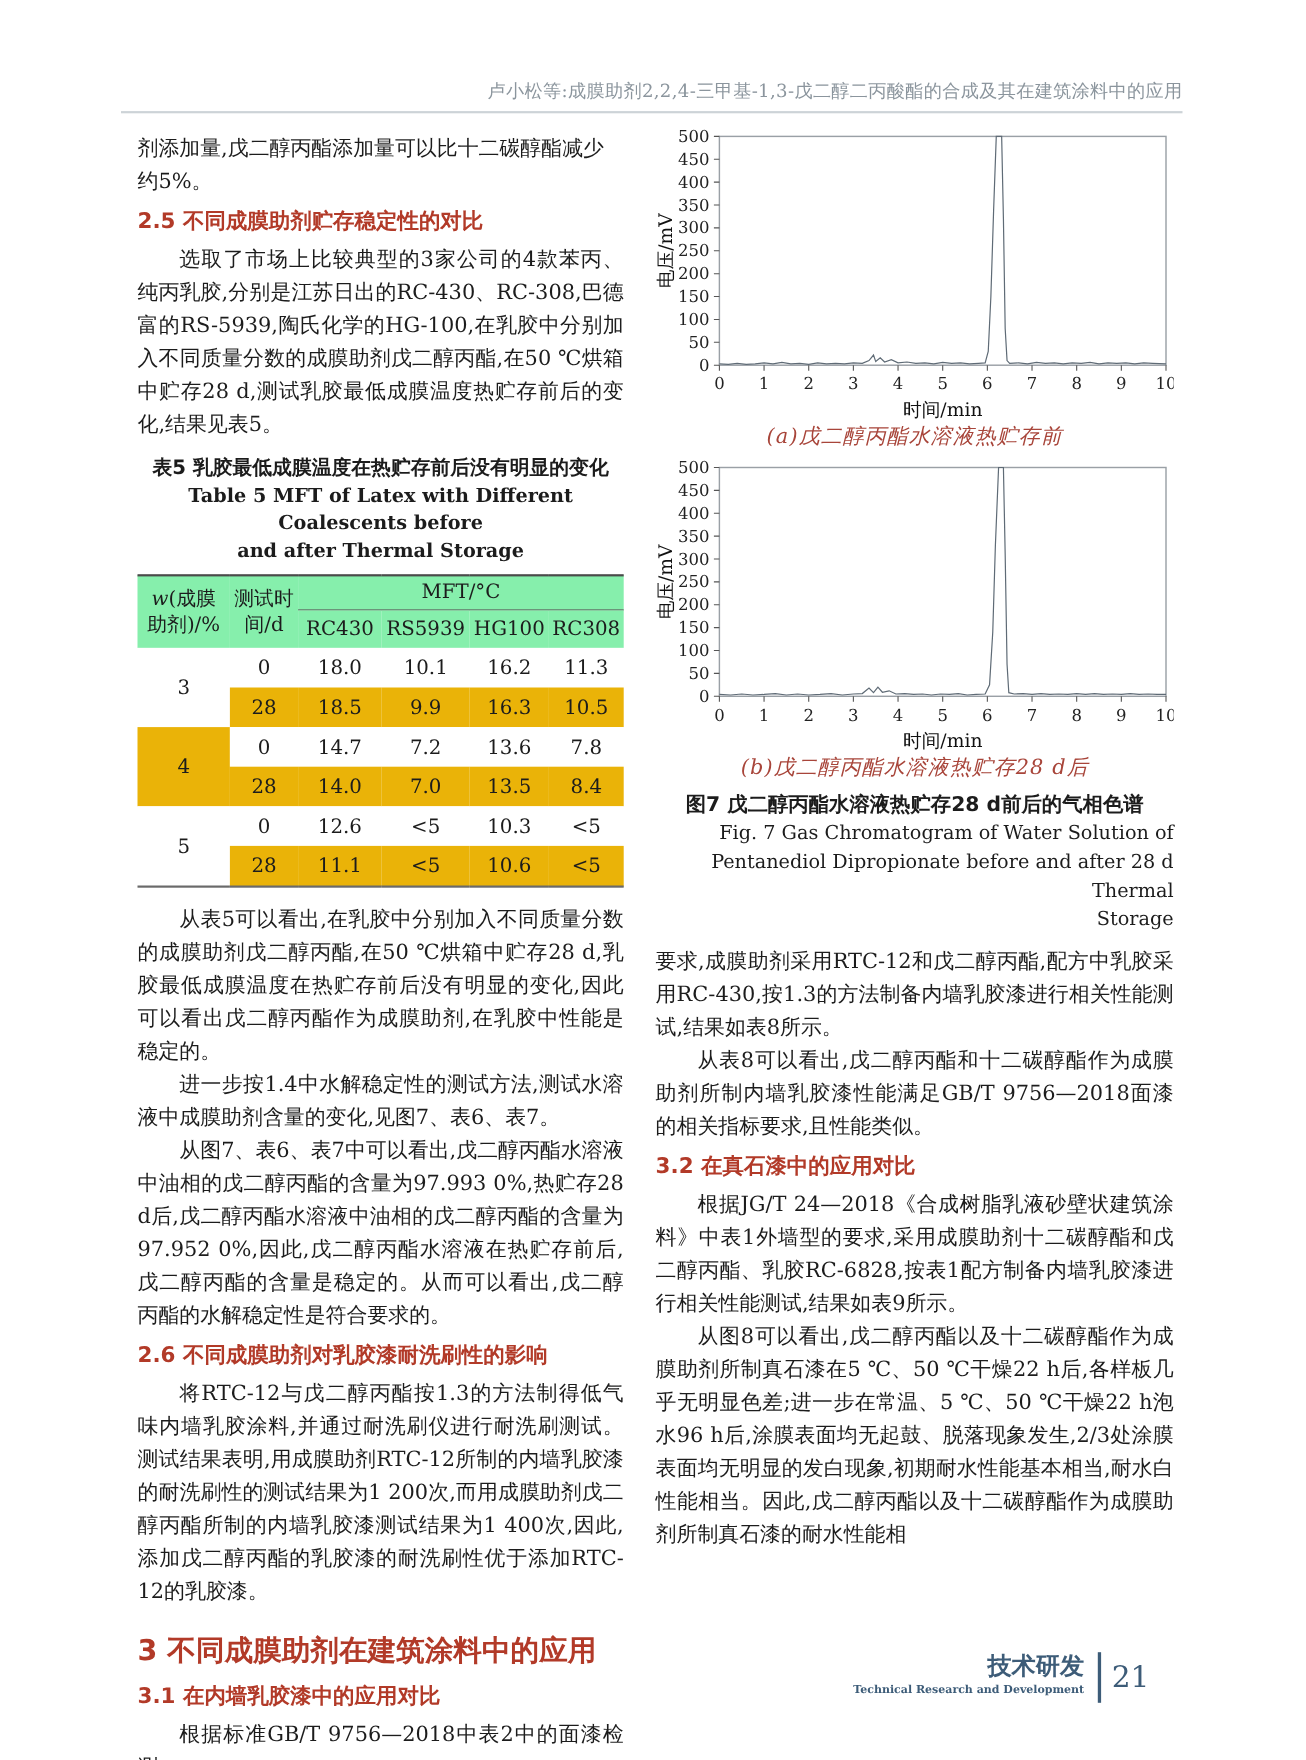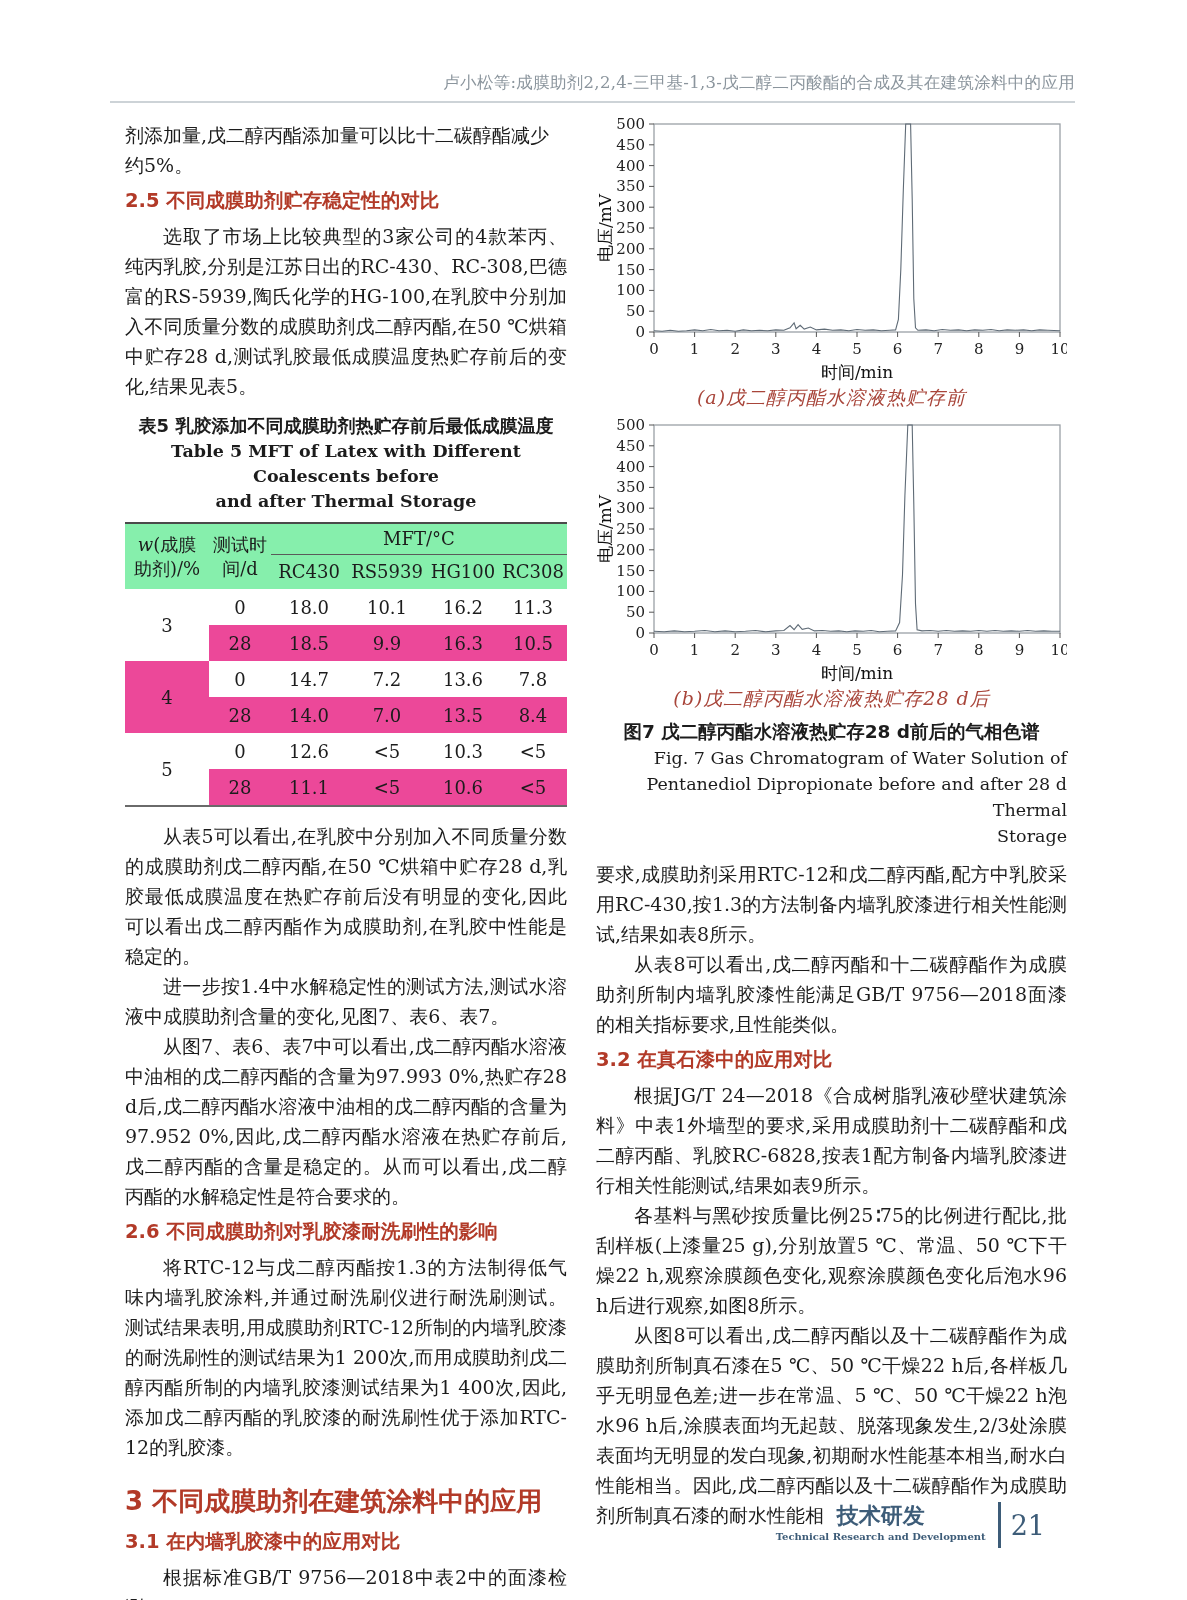--- a/index.html
+++ b/index.html
@@ -28,60 +28,60 @@
     font-size:18px;font-weight:bold;text-align:center;margin-top:12px;line-height:26px;}
   .tbl-title-en{font-size:17.5px;font-weight:bold;text-align:center;line-height:25px;}
   table.mft{border-collapse:collapse;width:442px;margin-top:8px;
     border-top:2.5px solid #4a4a4a;border-bottom:2px solid #6a6a6a;}
   table.mft td{text-align:center;vertical-align:middle;font-size:18px;padding:0;}
   .hd{background:#86efac;}
   .hd-cell{height:64px;line-height:24px;font-size:18px;}
   .mft-span{border-bottom:1.4px solid #5a5a5a;height:30px;line-height:30px;}
   .sub-hd{height:34px;line-height:34px;}
   .drow td{height:36px;}
-  .pink{background:#ec4899;}
+  .pink{background:#eab308;}
   .white{background:#ffffff;}
   .ital{font-style:italic;}
 
   
   .chart-wrap{width:471px;}
   .chart-svg{display:block;}
   .tick{font-family:"DejaVu Serif","Liberation Serif",serif;font-size:15px;fill:#222;}
   .axis-label{font-family:"DejaVu Serif","Liberation Serif",serif;font-size:17px;fill:#111;}
   .chart-caption{font-size:19px;color:#a8453a;text-align:center;line-height:24px;margin:1px 0 8px 0;
     font-style:italic;letter-spacing:1px;}
   .fig-caption-cn{font-family:"DejaVu Sans","Liberation Sans",sans-serif;
     font-size:18.5px;font-weight:bold;text-align:center;margin-top:8px;line-height:27px;}
   .fig-caption-en{font-size:17.5px;font-weight:normal;text-align:right;line-height:26px;}
   .right-text{margin-top:10px;}
 
   
   .footer{position:absolute;right:142px;bottom:52px;display:flex;align-items:center;}
   .footer-label{text-align:right;color:#3d5c78;}
-  .footer-cn{font-family:"DejaVu Sans","Liberation Sans",sans-serif;font-size:22px;font-weight:bold;line-height:24px;text-align:center;}
+  .footer-cn{font-family:"DejaVu Sans","Liberation Sans",sans-serif;font-size:22px;font-weight:bold;line-height:24px;}
   .footer-en{font-size:10px;font-weight:bold;line-height:18px;}
   .footer-bar{width:3px;height:46px;background:#3d5c78;margin:0 10px 0 12px;}
   .footer-page{font-size:27px;color:#3d5c78;}
 </style>
 </head>
 <body>
 
 <div id="page">
 
   <div class="running-head">卢小松等:成膜助剂2,2,4-三甲基-1,3-戊二醇二丙酸酯的合成及其在建筑涂料中的应用</div>
   <div class="head-rule"></div>
 
   <div class="col col-left">
     <p class="para">剂添加量,戊二醇丙酯添加量可以比十二碳醇酯减少</p>
     <p class="para">约5%。</p>
 
     <div class="h-sub">2.5  不同成膜助剂贮存稳定性的对比</div>
     <p class="para indent">选取了市场上比较典型的3家公司的4款苯丙、纯丙乳胶,分别是江苏日出的RC-430、RC-308,巴德富的RS-5939,陶氏化学的HG-100,在乳胶中分别加入不同质量分数的成膜助剂戊二醇丙酯,在50 ℃烘箱中贮存28 d,测试乳胶最低成膜温度热贮存前后的变化,结果见表5。</p>
 
-    <div class="tbl-title-cn">表5  乳胶添加不同成膜助剂热贮存前后最低成膜温度</div>
+    <div class="tbl-title-cn">表5  乳胶最低成膜温度在热贮存前后没有明显的变化</div>
     <div class="tbl-title-en">Table 5  MFT of Latex with Different Coalescents before</div>
     <div class="tbl-title-en">and after Thermal Storage</div>
 
     <table class="mft">
       <tbody>
           <tr class="hd">
         <td rowspan="2" class="hd-cell" style="width:84px">
           <div><span class="ital">w</span><span>(成膜</span></div>
           <div>助剂)/%</div>
         </td>
@@ -271,21 +271,20 @@
     <div class="fig-caption-cn">图7  戊二醇丙酯水溶液热贮存28 d前后的气相色谱</div>
     <div class="fig-caption-en">Fig. 7  Gas Chromatogram of Water Solution of</div>
     <div class="fig-caption-en">Pentanediol Dipropionate before and after 28 d Thermal</div>
     <div class="fig-caption-en">Storage</div>
 
     <div class="right-text">
       <p class="para">要求,成膜助剂采用RTC-12和戊二醇丙酯,配方中乳胶采用RC-430,按1.3的方法制备内墙乳胶漆进行相关性能测试,结果如表8所示。</p>
       <p class="para indent">从表8可以看出,戊二醇丙酯和十二碳醇酯作为成膜助剂所制内墙乳胶漆性能满足GB/T 9756—2018面漆的相关指标要求,且性能类似。</p>
       <div class="h-sub">3.2  在真石漆中的应用对比</div>
       <p class="para indent">根据JG/T 24—2018《合成树脂乳液砂壁状建筑涂料》中表1外墙型的要求,采用成膜助剂十二碳醇酯和戊二醇丙酯、乳胶RC-6828,按表1配方制备内墙乳胶漆进行相关性能测试,结果如表9所示。</p>
-      <p class="para indent">各基料与黑砂按质量比例25∶75的比例进行配比,批刮样板(上漆量25 g),分别放置5 ℃、常温、50 ℃下干燥22 h,观察涂膜颜色变化,观察涂膜颜色变化后泡水96 h后进行观察,如图8所示。</p>
       <p class="para indent">从图8可以看出,戊二醇丙酯以及十二碳醇酯作为成膜助剂所制真石漆在5 ℃、50 ℃干燥22 h后,各样板几乎无明显色差;进一步在常温、5 ℃、50 ℃干燥22 h泡水96 h后,涂膜表面均无起鼓、脱落现象发生,2/3处涂膜表面均无明显的发白现象,初期耐水性能基本相当,耐水白性能相当。因此,戊二醇丙酯以及十二碳醇酯作为成膜助剂所制真石漆的耐水性能相</p>
     </div>
   </div>
 
   <div class="footer">
     <div class="footer-label">
       <div class="footer-cn">技术研发</div>
       <div class="footer-en">Technical Research and Development</div>
     </div>
     <div class="footer-bar"></div>

